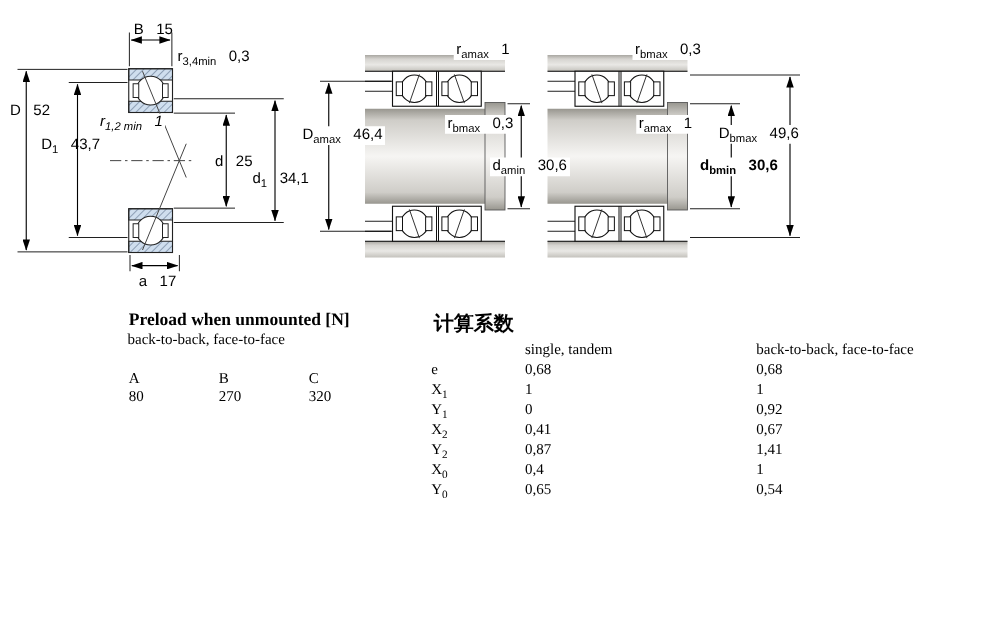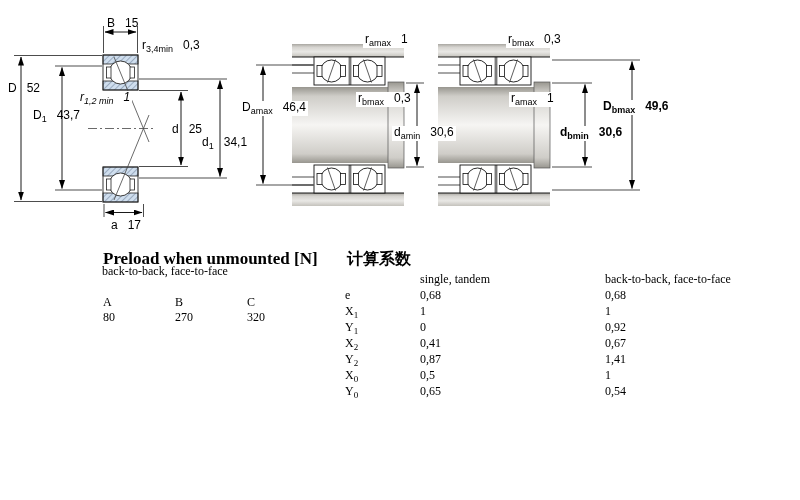--- a/index.html
+++ b/index.html
@@ -196,25 +196,25 @@
 <span class="dim" style="left:202px;top:136px;"><span>d</span><sub>1</sub><span class="val">34,1</span></span>
 <span class="dim" style="left:111px;top:219px;"><span>a</span><span class="val">17</span></span>
 
 <span class="dim wbg" style="left:363px;top:33px;"><span>r</span><sub>amax</sub><span class="val">1</span></span>
 <span class="dim wbg" style="left:240px;top:101px;"><span>D</span><sub>amax</sub><span class="val">46,4</span></span>
 <span class="dim wbg" style="left:356px;top:92px;"><span>r</span><sub>bmax</sub><span class="val">0,3</span></span>
 <span class="dim wbg" style="left:392px;top:126px;"><span>d</span><sub>amin</sub><span class="val">30,6</span></span>
 
 <span class="dim wbg" style="left:506px;top:33px;"><span>r</span><sub>bmax</sub><span class="val">0,3</span></span>
 <span class="dim wbg" style="left:509px;top:92px;"><span>r</span><sub>amax</sub><span class="val">1</span></span>
-<span class="dim wbg" style="left:601px;top:100px;font-weight:bold;"><span>D</span><sub>bmax</sub><span class="val">49,6</span></span>
+<span class="dim wbg" style="left:573px;top:100px;"><span>D</span><sub>bmax</sub><span class="val">49,6</span></span>
 <span class="dim wbg" style="left:558px;top:126px;font-weight:bold;"><span>d</span><sub>bmin</sub><span class="val">30,6</span></span>
 
 <div>
-  <span class="ser bold abs" style="left:103px;top:249px;font-size:17px;">Preload when unmounted [N]</span>
+  <span class="ser bold abs" style="left:103px;top:249px;font-size:14px;">Preload when unmounted [N]</span>
   <span class="ser abs" style="left:102px;top:264px;">back-to-back, face-to-face</span>
   <div class="trow preload ser" style="left:103px;top:295px;">
     <span class="c0">A</span>
     <span class="c1">B</span>
     <span class="c2">C</span>
   </div>
   <div class="trow preload ser" style="left:103px;top:310px;">
     <span class="c0">80</span>
     <span class="c1">270</span>
     <span class="c2">320</span>
@@ -247,21 +247,21 @@
     <span class="c1">0,41</span>
     <span class="c2">0,67</span>
   </div>
   <div class="trow factors ser" style="left:345px;top:352px;">
     <span class="c0 sym"><span>Y</span><sub>2</sub></span>
     <span class="c1">0,87</span>
     <span class="c2">1,41</span>
   </div>
   <div class="trow factors ser" style="left:345px;top:368px;">
     <span class="c0 sym"><span>X</span><sub>0</sub></span>
-    <span class="c1">0,5</span>
+    <span class="c1">0,4</span>
     <span class="c2">1</span>
   </div>
   <div class="trow factors ser" style="left:345px;top:384px;">
     <span class="c0 sym"><span>Y</span><sub>0</sub></span>
     <span class="c1">0,65</span>
     <span class="c2">0,54</span>
   </div>
 </div>
 
 </div>

